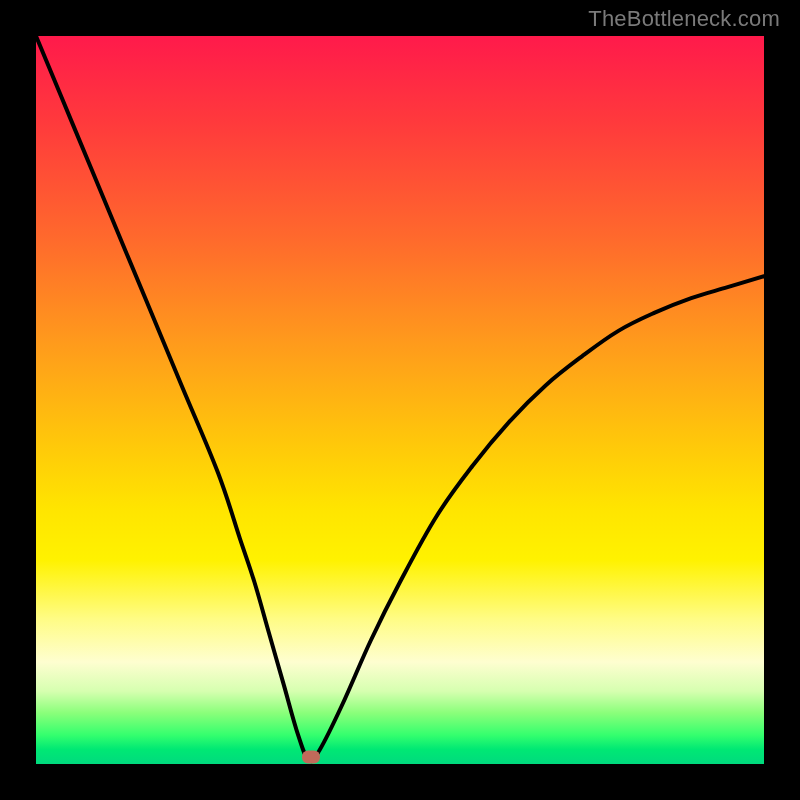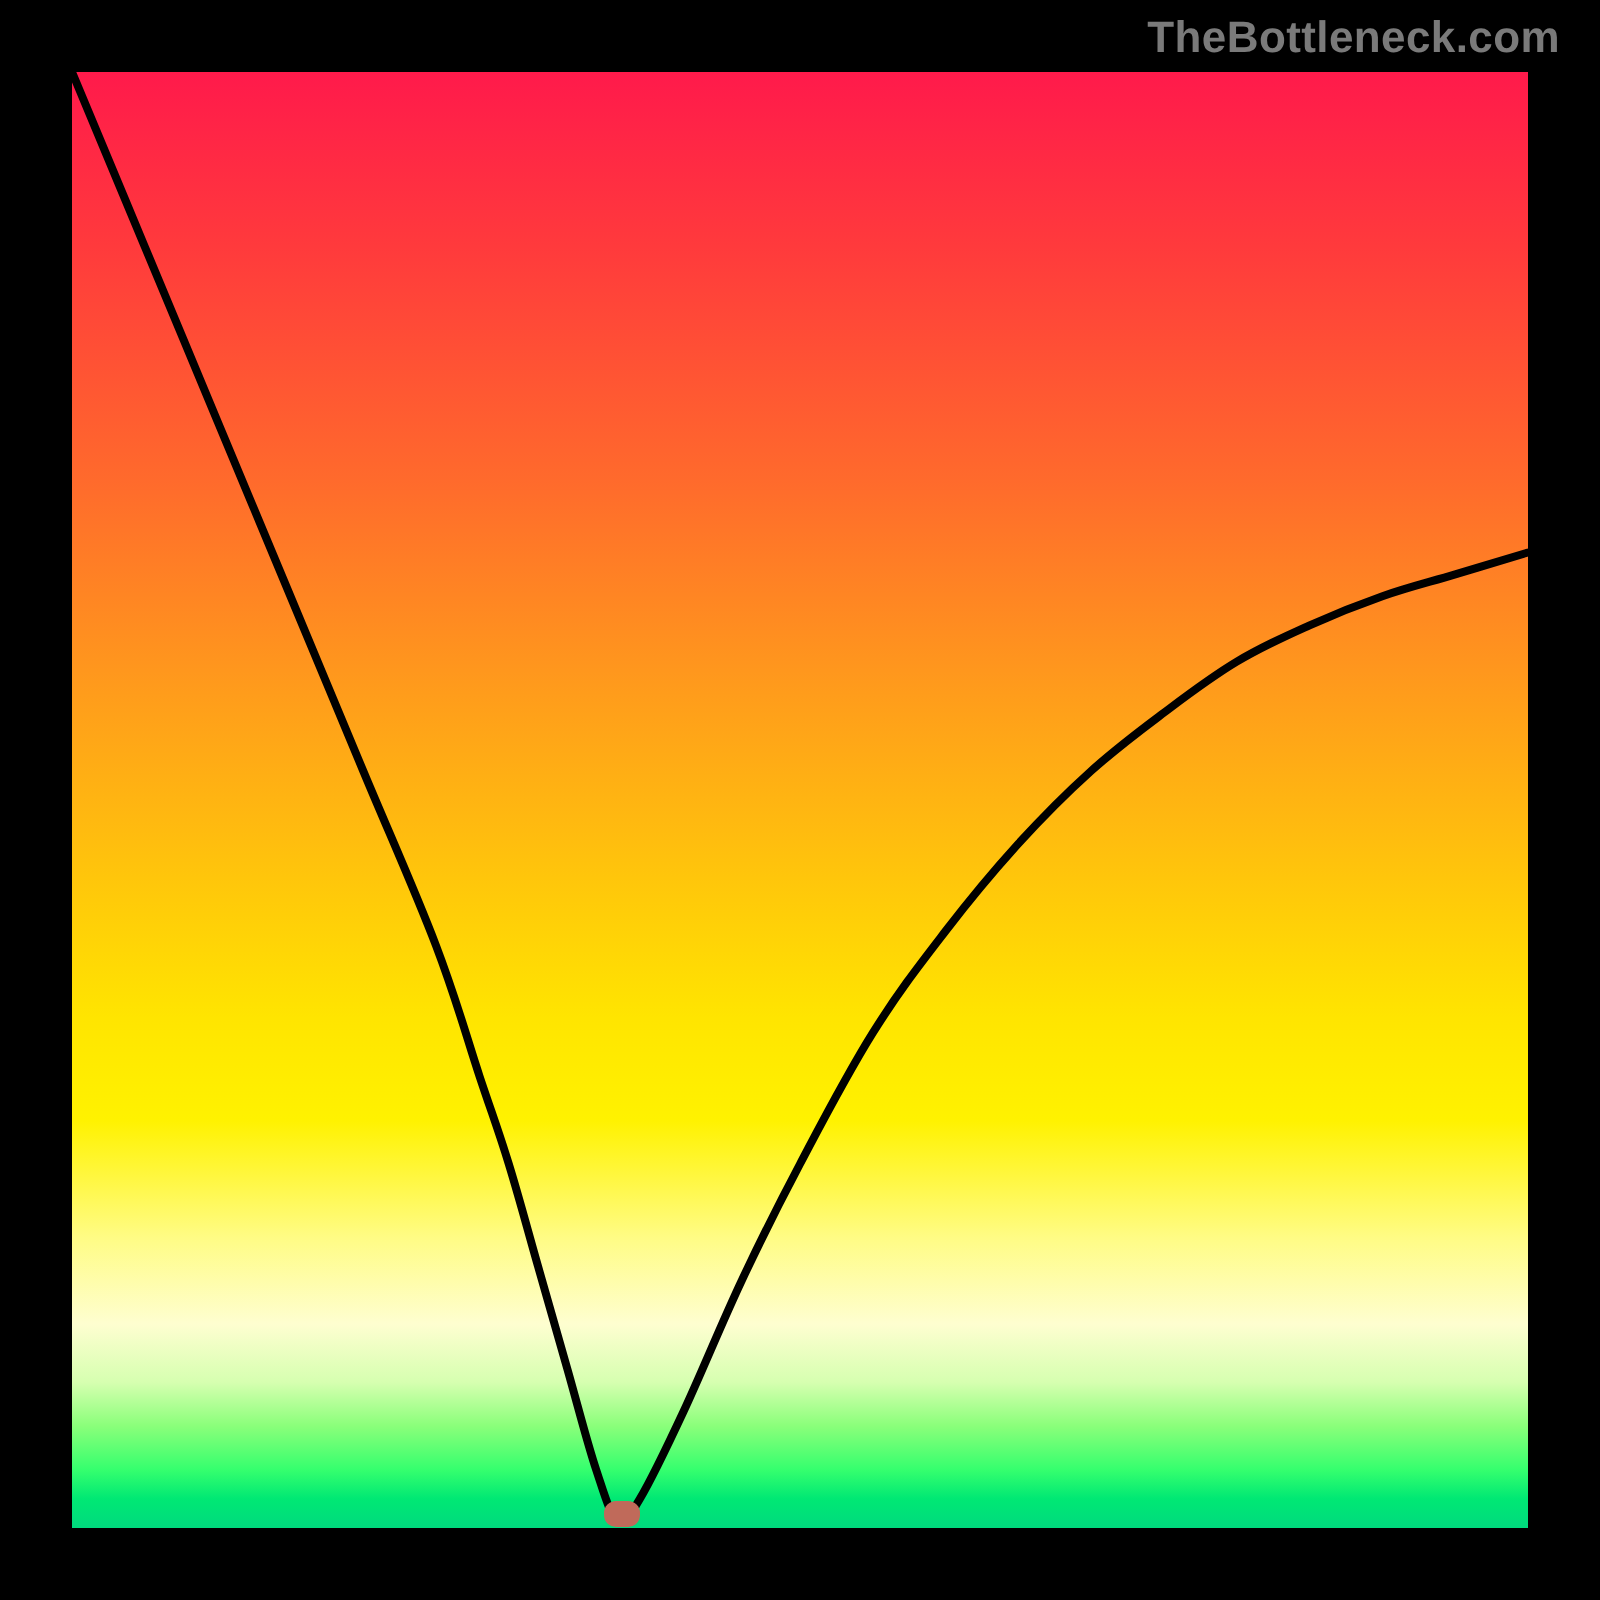--- a/index.html
+++ b/index.html
@@ -40,21 +40,21 @@
       #00e874 98%,
       #00da7e 100%
     );
   }
   .watermark {
     position: absolute;
     top: 6px;
     right: 20px;
     color: #7a7a7a;
     font-size: 22px;
-    font-weight: 700;
+    font-weight: 400;
     letter-spacing: 0.2px;
   }
   svg.curve {
     position: absolute;
     inset: 0;
     width: 100%;
     height: 100%;
     overflow: visible;
   }
   .marker {

